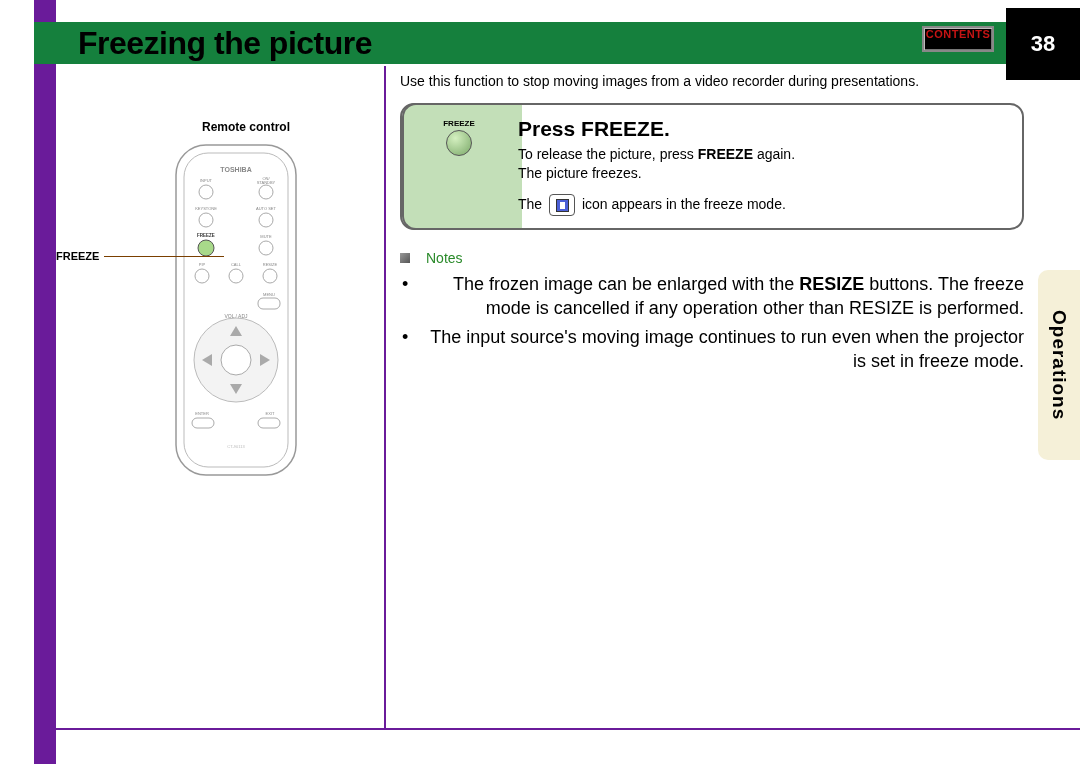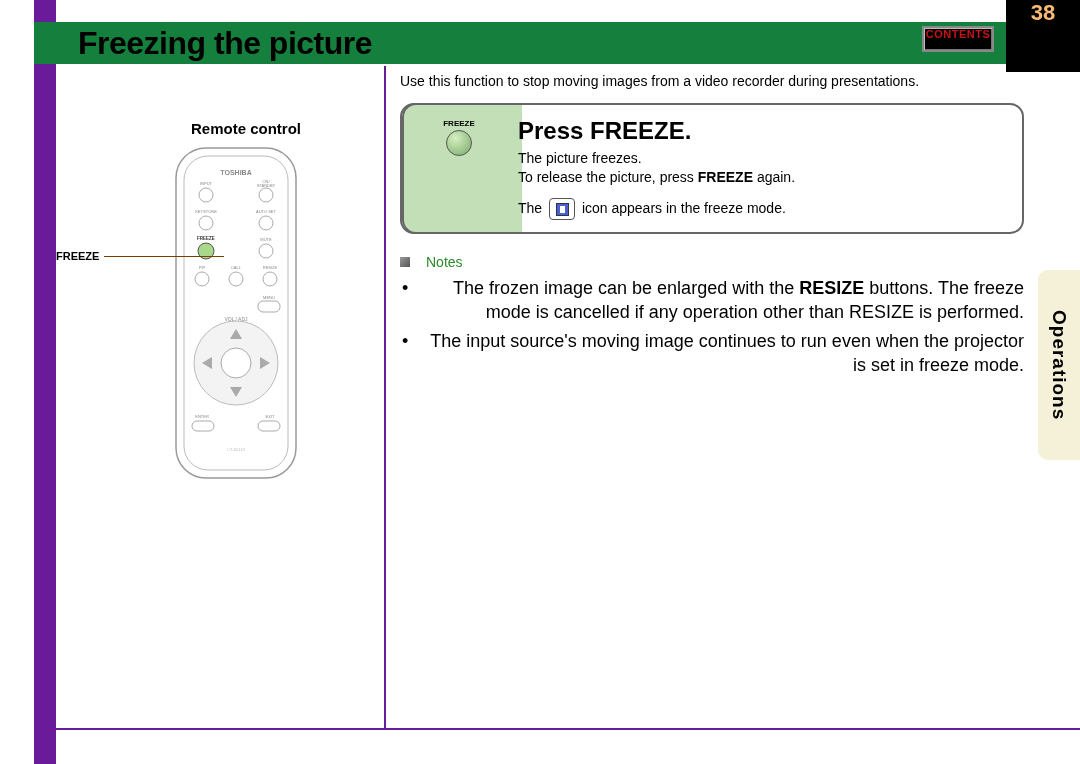--- a/index.html
+++ b/index.html
@@ -49,27 +49,27 @@
     font-weight: bold;
     display: flex;
     align-items: flex-start;
     justify-content: center;
     letter-spacing: 0.5px;
     box-shadow: inset 1px 1px 0 #bbb, inset -1px -1px 0 #777;
   }
   .page-no-box {
     position: absolute;
     right: 0;
-    top: 0;
+    top: 8px;
     width: 74px;
     height: 72px;
     background: #000;
-    color: #fdba74;
-    display: flex;
-    align-items: flex-start;
+    color: #ffffff;
+    display: flex;
+    align-items: center;
     justify-content: center;
     font-size: 22px;
     font-weight: bold;
   }
   .side-tab {
     position: absolute;
     right: 0;
     top: 270px;
     width: 42px;
     height: 190px;
@@ -103,21 +103,21 @@
     background: #6a1b9a;
   }
   .left-col {
     position: absolute;
     left: 56px;
     top: 120px;
     width: 320px;
   }
   .remote-label {
     font-weight: bold;
-    font-size: 15px;
+    font-size: 12px;
     text-align: center;
     margin-bottom: 6px;
     margin-left: 60px;
   }
   .remote-svg-wrap {
     display: flex;
     justify-content: center;
     margin-left: 40px;
   }
   .freeze-callout {
@@ -184,21 +184,21 @@
     border: 1.5px solid #555;
   }
   .instr-text-col {
     position: relative;
     z-index: 1;
     flex: 1;
     font-size: 14px;
   }
   .instr-heading {
     font-weight: bold;
-    font-size: 24px;
+    font-size: 21px;
     margin-bottom: 4px;
   }
   .instr-text-col p {
     line-height: 1.4;
   }
   .freeze-mode-icon {
     display: inline-flex;
     vertical-align: middle;
     width: 26px;
     height: 22px;
@@ -346,24 +346,24 @@
     <div>Use this function to stop moving images from a video recorder during presentations.</div>
   </div>
 
   <div class="instruction-box">
     <div class="instr-icon-col">
       <div class="freeze-mini-label">FREEZE</div>
       <div class="freeze-btn-circle"></div>
     </div>
     <div class="instr-text-col">
       <div class="instr-heading">Press FREEZE.</div>
-      <p>The picture freezes.</p>
       <p>
         <span>To release the picture, press </span><b>FREEZE</b><span> again.</span>
       </p>
+      <p>The picture freezes.</p>
       <p style="margin-top:10px">
         <span>The </span>
         <span class="freeze-mode-icon">
             <span class="freeze-mode-icon-inner"></span>
           </span>
         <span> icon appears in the freeze mode.</span>
       </p>
     </div>
   </div>
 

